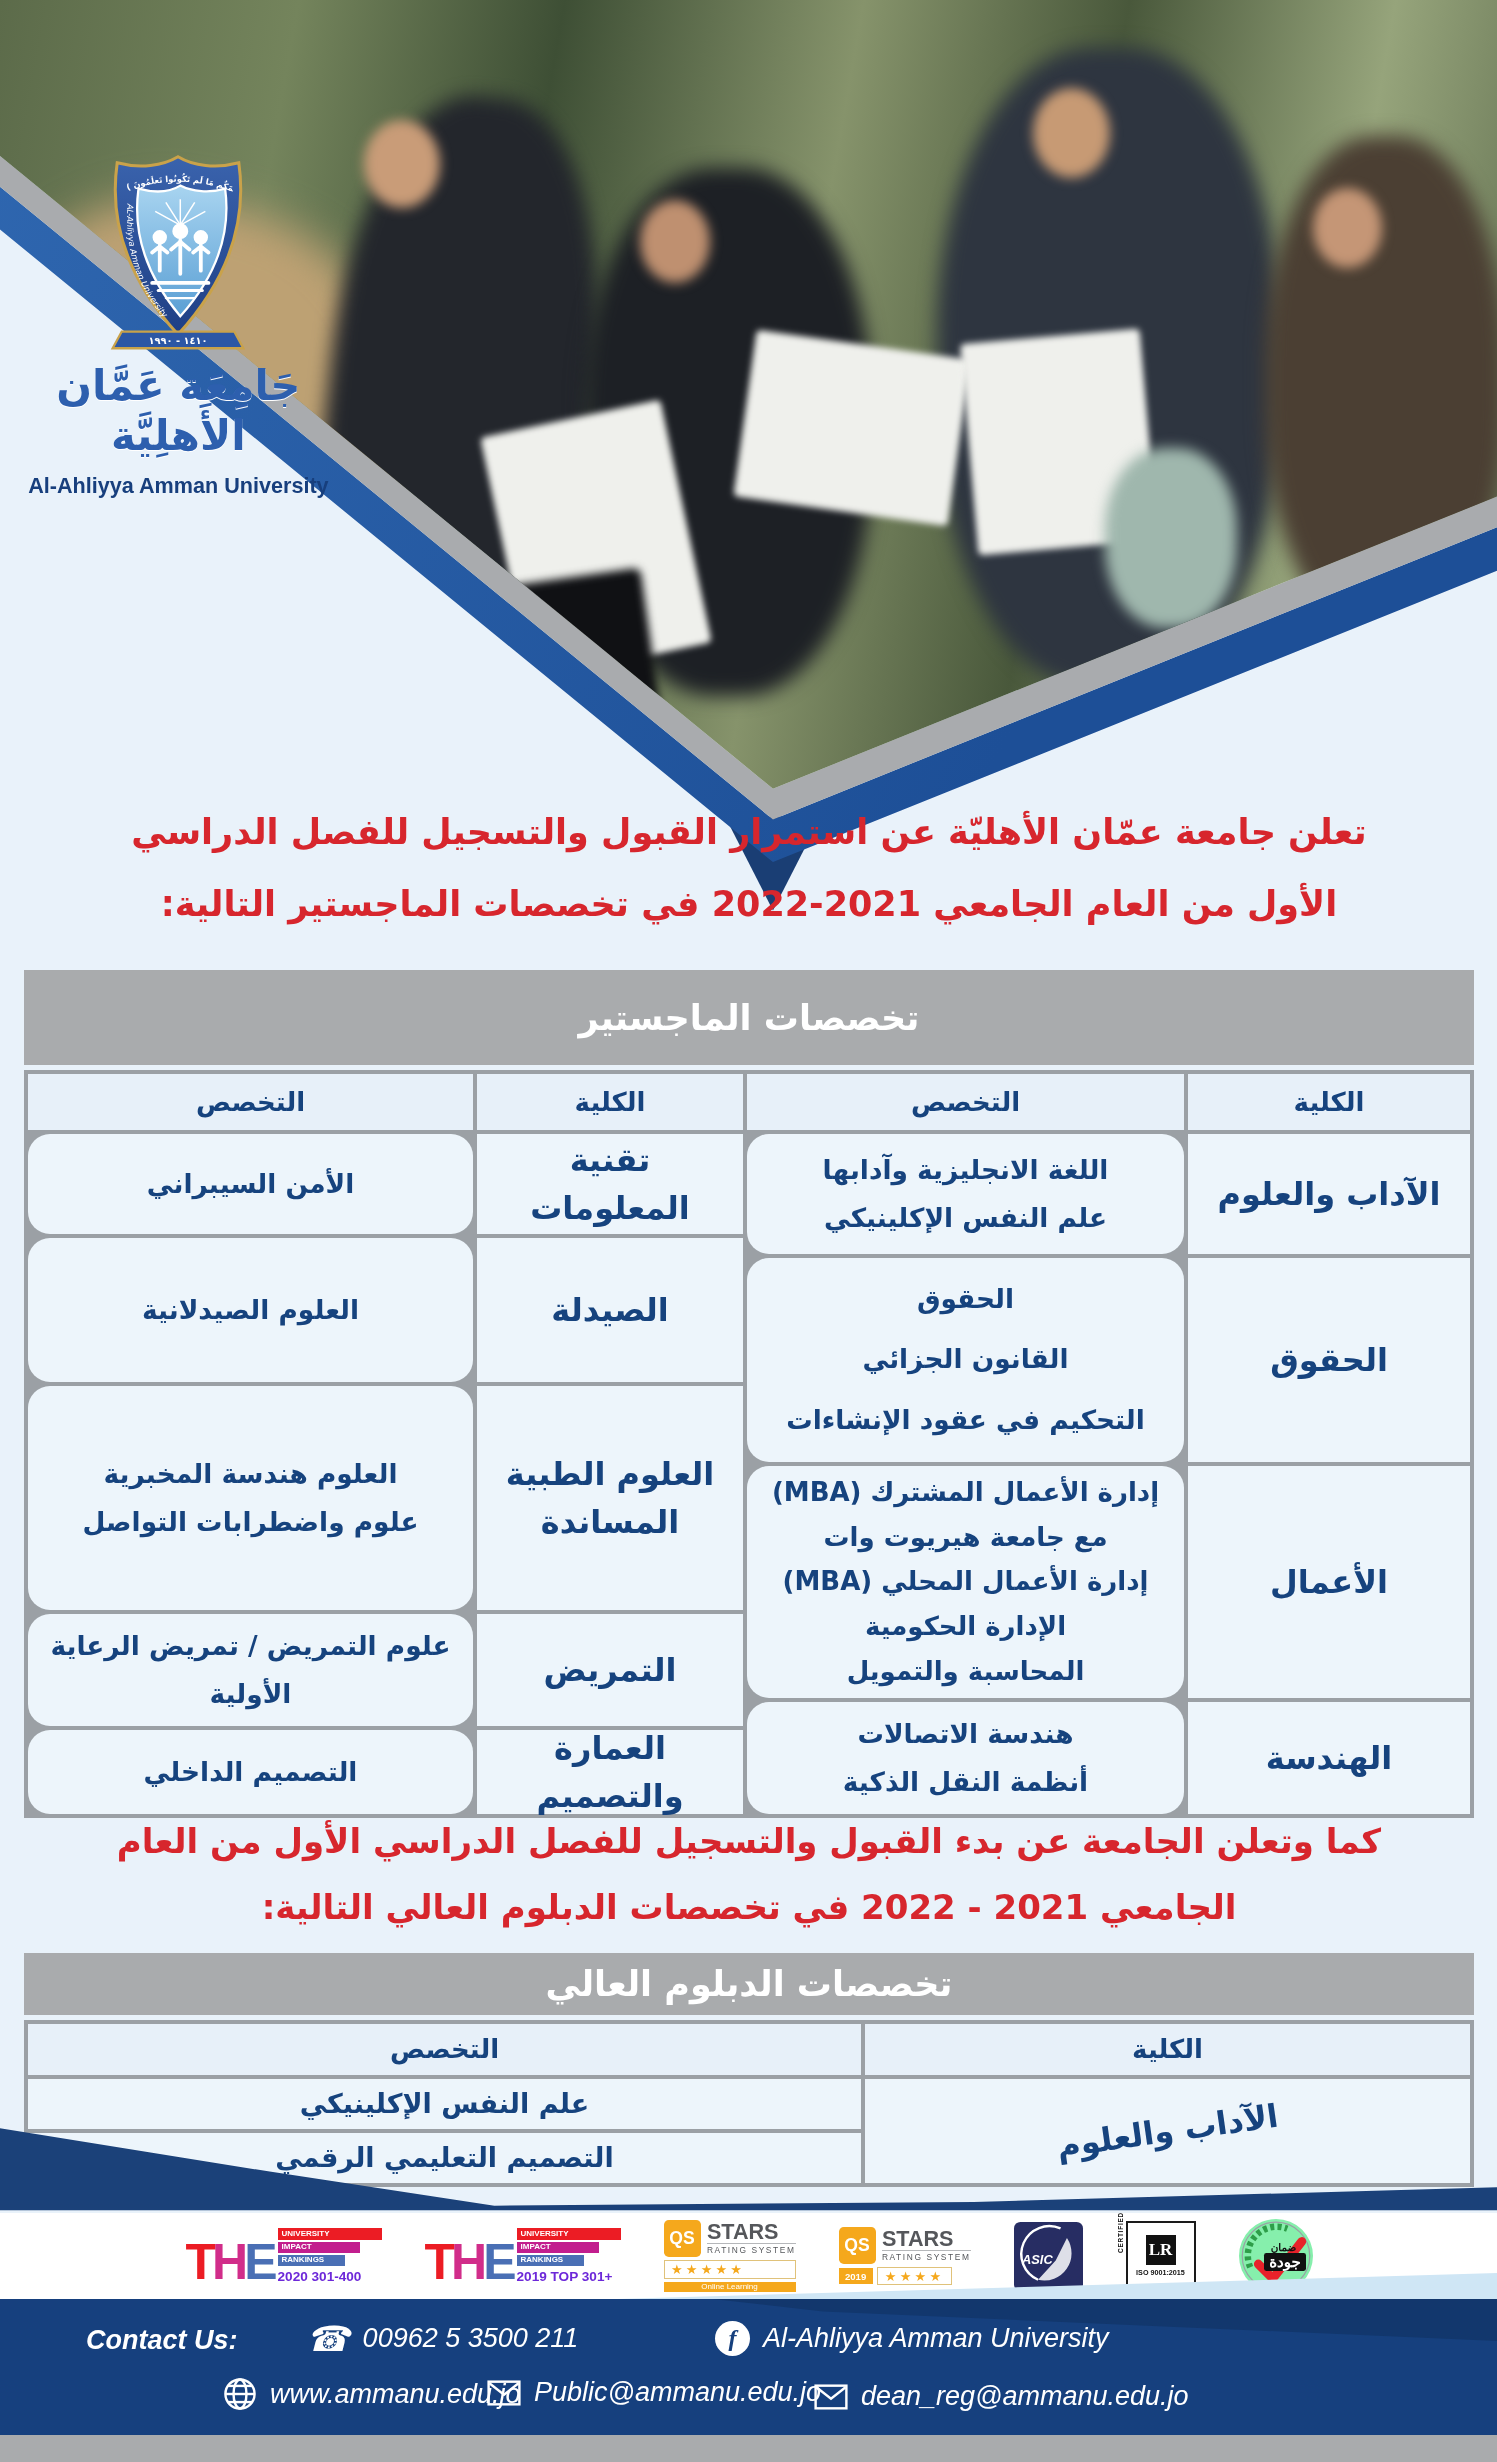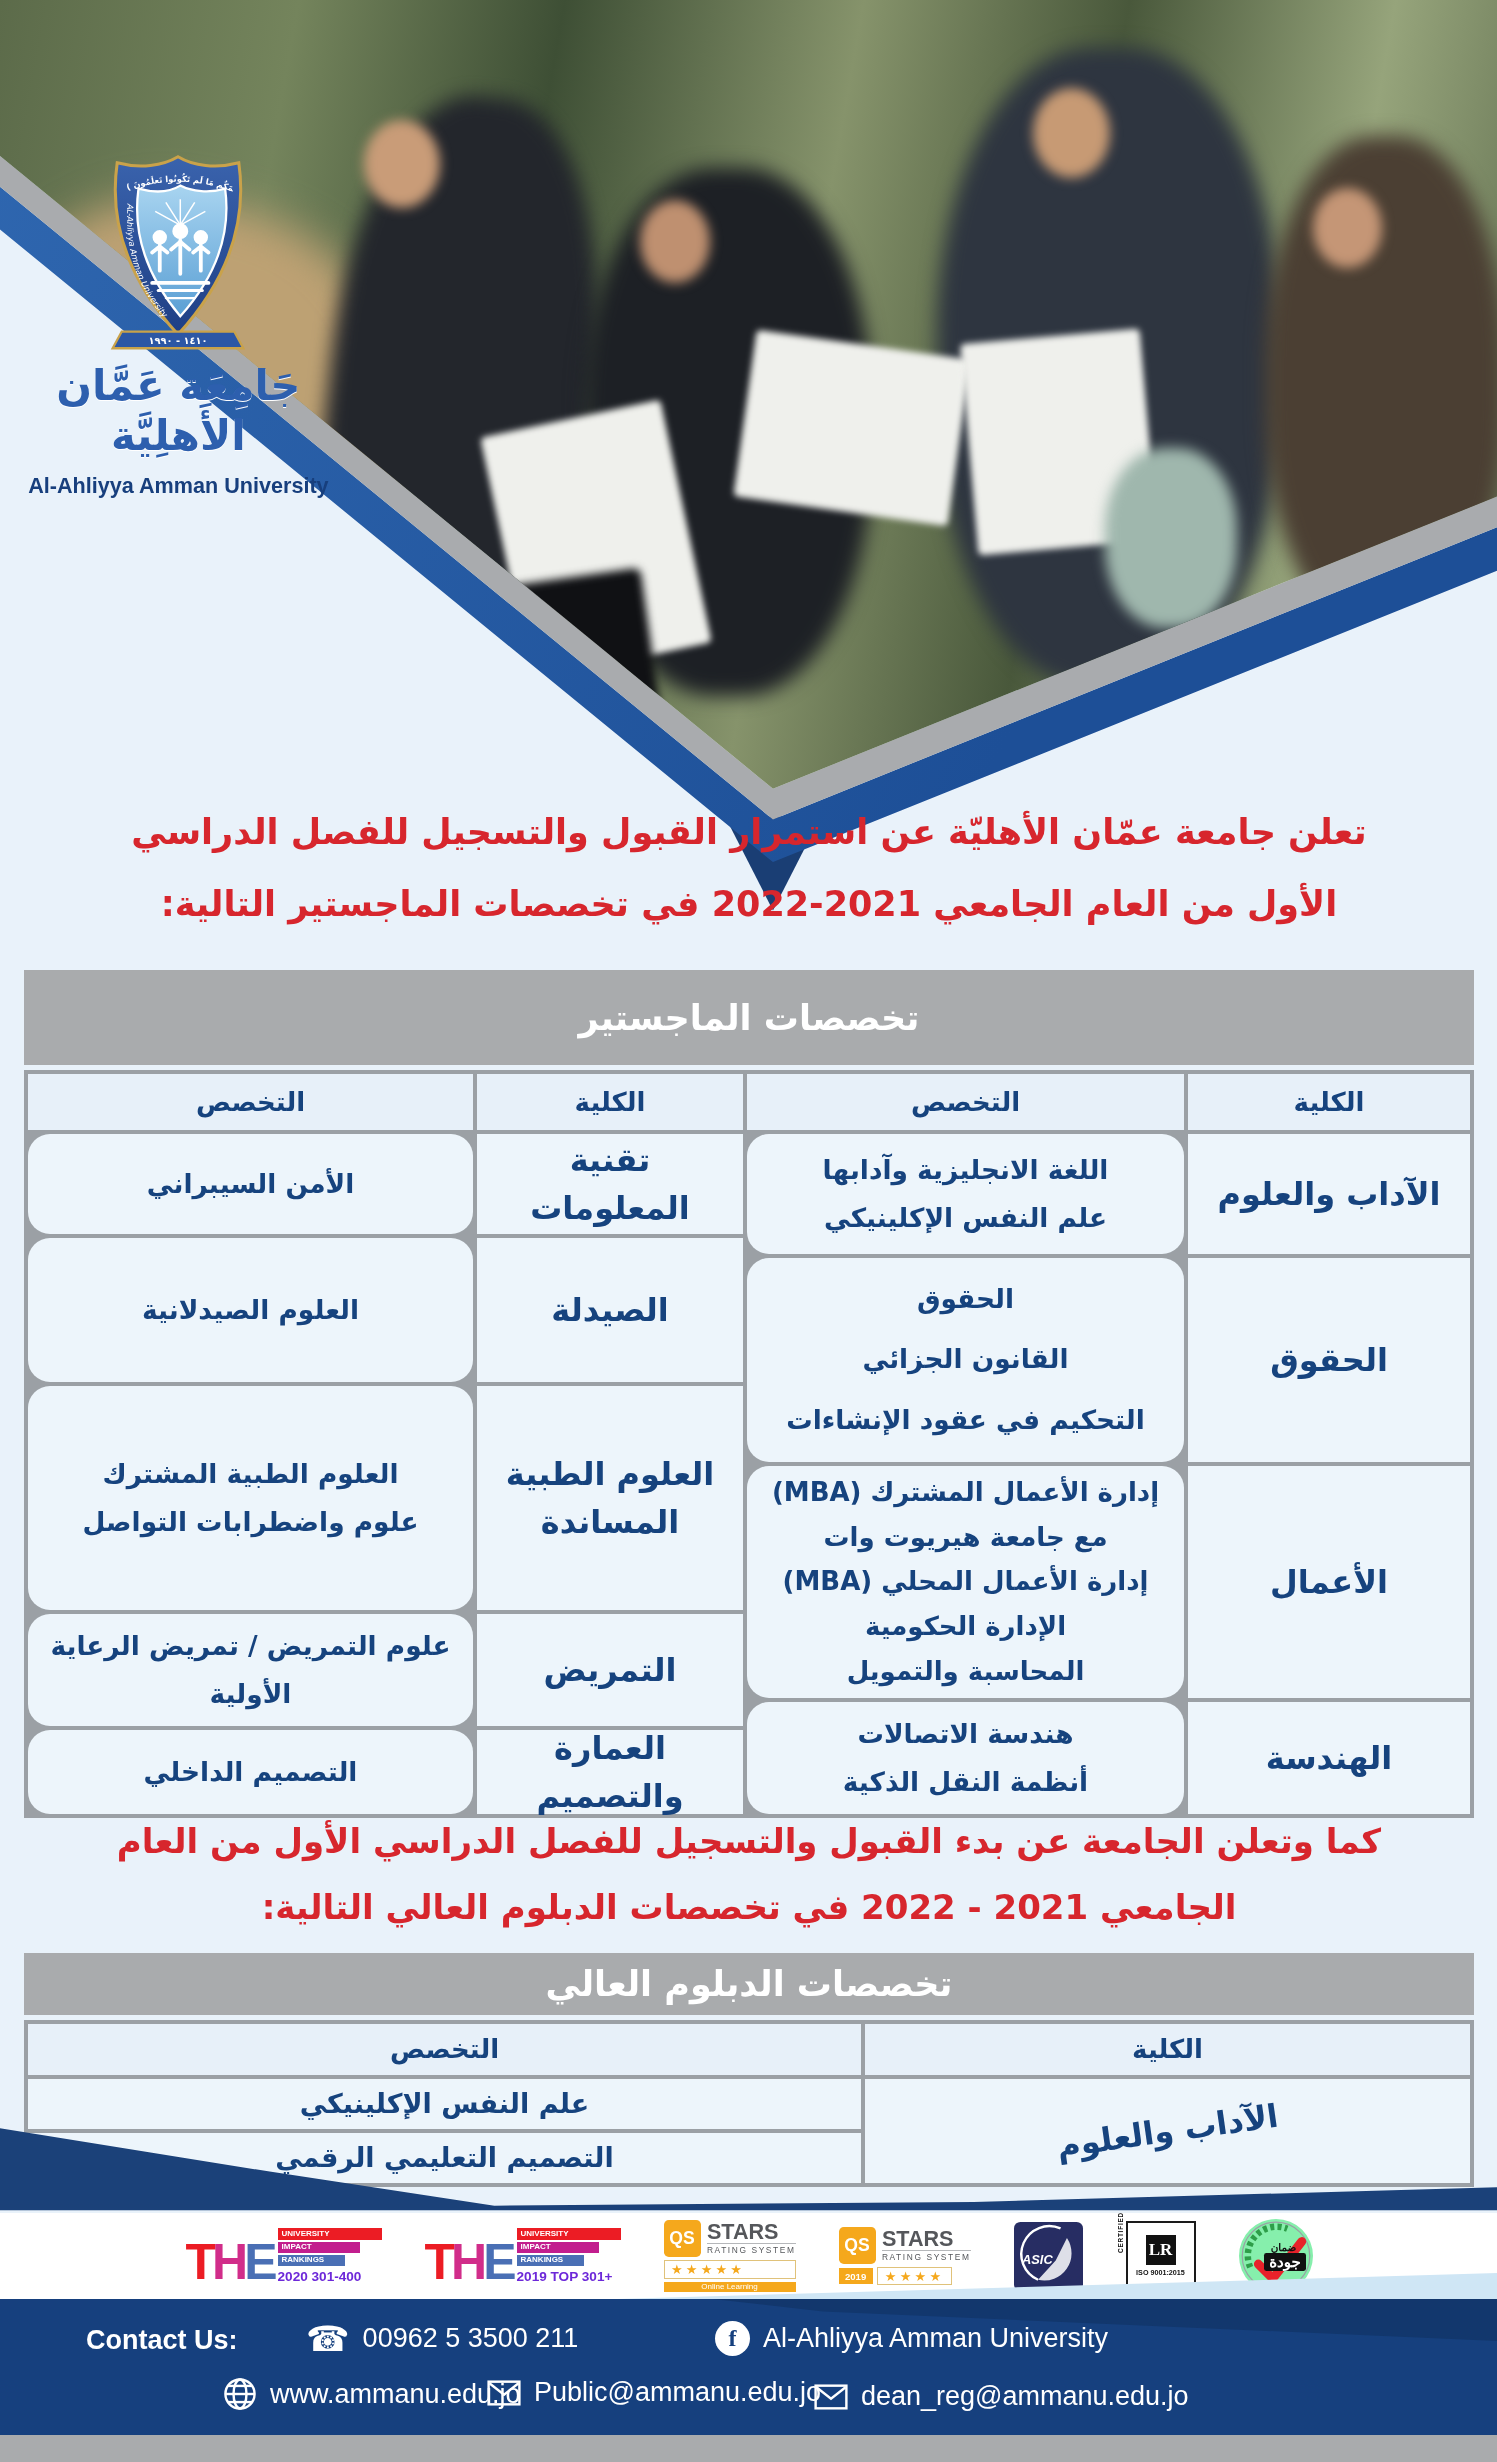--- a/index.html
+++ b/index.html
@@ -110,21 +110,21 @@
     display:flex;align-items:center;justify-content:center;font-family:"Liberation Serif",serif;}
   .lr-cap{font-size:7.2px;color:#111;font-weight:bold;}
   .jawda-badge{width:74px;height:74px;border-radius:50%;background:#86efac;position:relative;
     display:flex;flex-direction:column;align-items:center;justify-content:center;}
   .jawda-badge svg{position:absolute;inset:0;}
   .jawda-ar1{font-size:10.4px;color:#111;font-weight:bold;direction:rtl;z-index:2;margin-right:-16px;}
   .jawda-ar2{font-size:15px;color:#fff;background:#111;font-weight:bold;direction:rtl;
     padding:0 5.6px;border-radius:2.4px;z-index:2;margin-right:-19px;}
   
   .footer{position:absolute;left:0;top:2299px;width:1498px;height:136px;background:#16407e;
-    color:#fff;font-family:"Liberation Sans",sans-serif;}
+    color:#fff;font-family:"Liberation Sans",sans-serif;font-style:italic;}
   .f-sliver{position:absolute;left:617px;top:2273px;width:881px;height:26px;background:#cfe6f5;
     clip-path:polygon(0 100%,100% 0,100% 100%);}
   .f-wedge{position:absolute;right:0;top:0;width:785px;height:42px;background:#12376d;
     clip-path:polygon(0 0,100% 0,100% 100%,14% 30%);}
   .f-item{position:absolute;display:flex;align-items:center;gap:13px;font-size:27px;white-space:nowrap;}
   .f-label{font-weight:bold;}
   .fb-circle{width:35px;height:35px;border-radius:50%;background:#ffffff;color:#16407e;
     font-weight:bold;font-size:24px;display:flex;align-items:center;justify-content:center;
     font-family:"Liberation Serif",serif;}
   .phone-glyph{font-size:35px;line-height:1;}
@@ -251,21 +251,21 @@
           <div class="cell college">تقنية المعلومات</div>
           <div class="cell specs">
             <div>الأمن السيبراني</div>
           </div>
           <div class="cell college">الصيدلة</div>
           <div class="cell specs">
             <div>العلوم الصيدلانية</div>
           </div>
           <div class="cell college">العلوم الطبية المساندة</div>
           <div class="cell specs">
-            <div>العلوم الطبية المشترك</div>
+            <div>العلوم هندسة المخبرية</div>
             <div>علوم واضطرابات التواصل</div>
           </div>
           <div class="cell college">التمريض</div>
           <div class="cell specs">
             <div>علوم التمريض / تمريض الرعاية الأولية</div>
           </div>
           <div class="cell college">العمارة والتصميم</div>
           <div class="cell specs">
             <div>التصميم الداخلي</div>
           </div>

